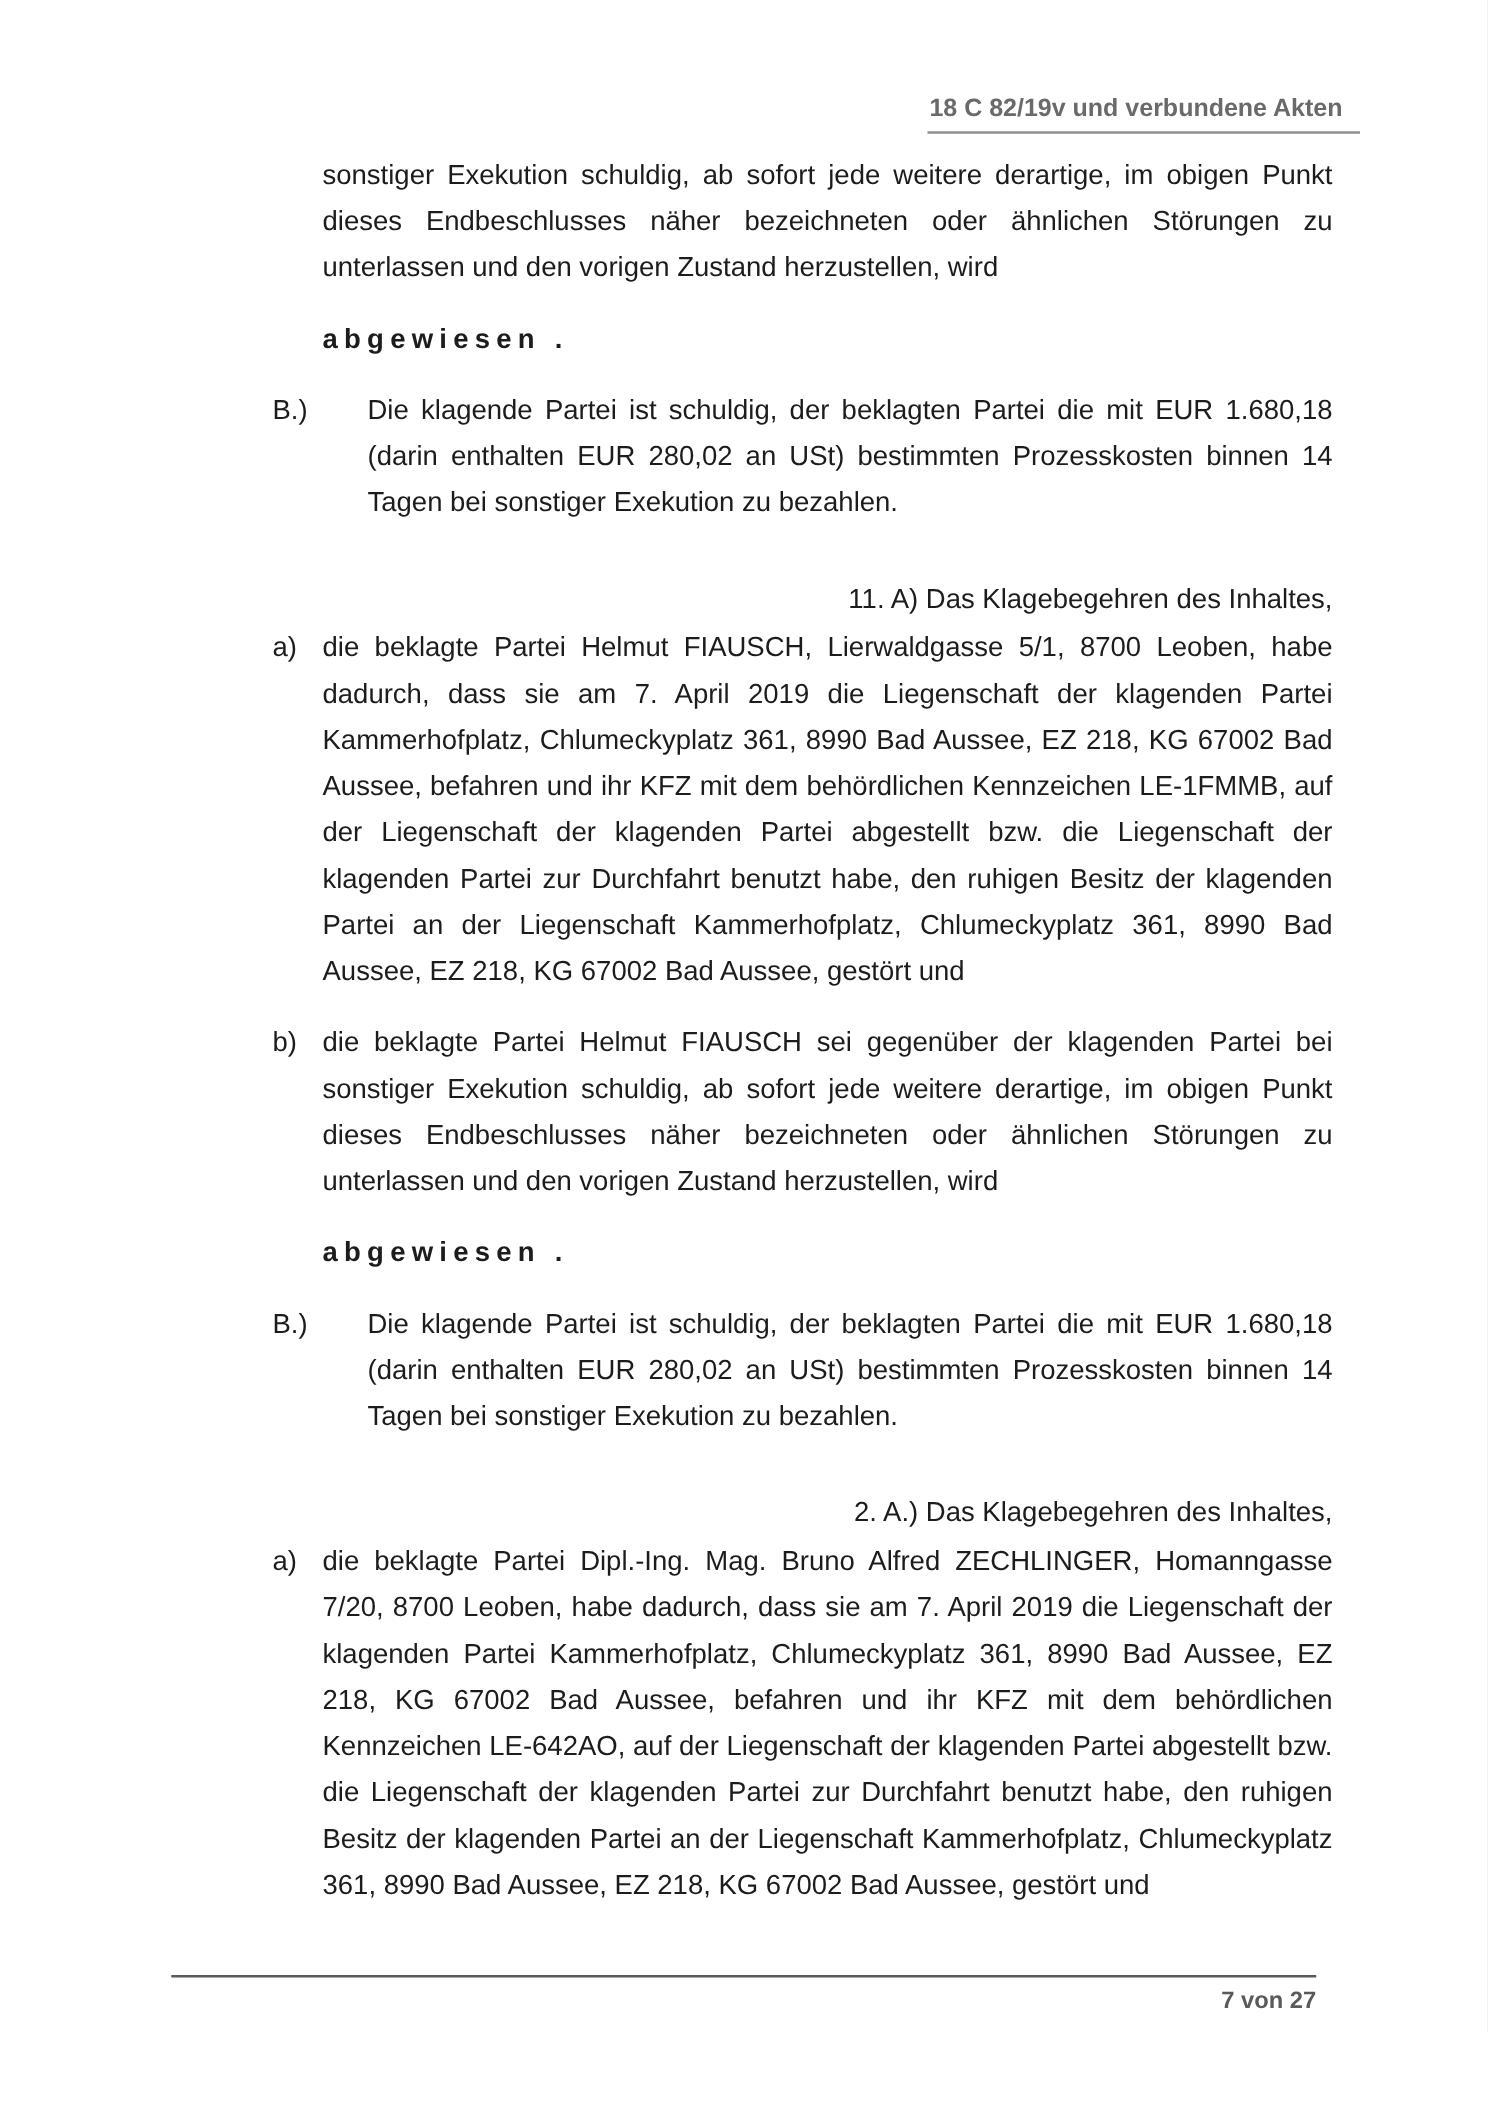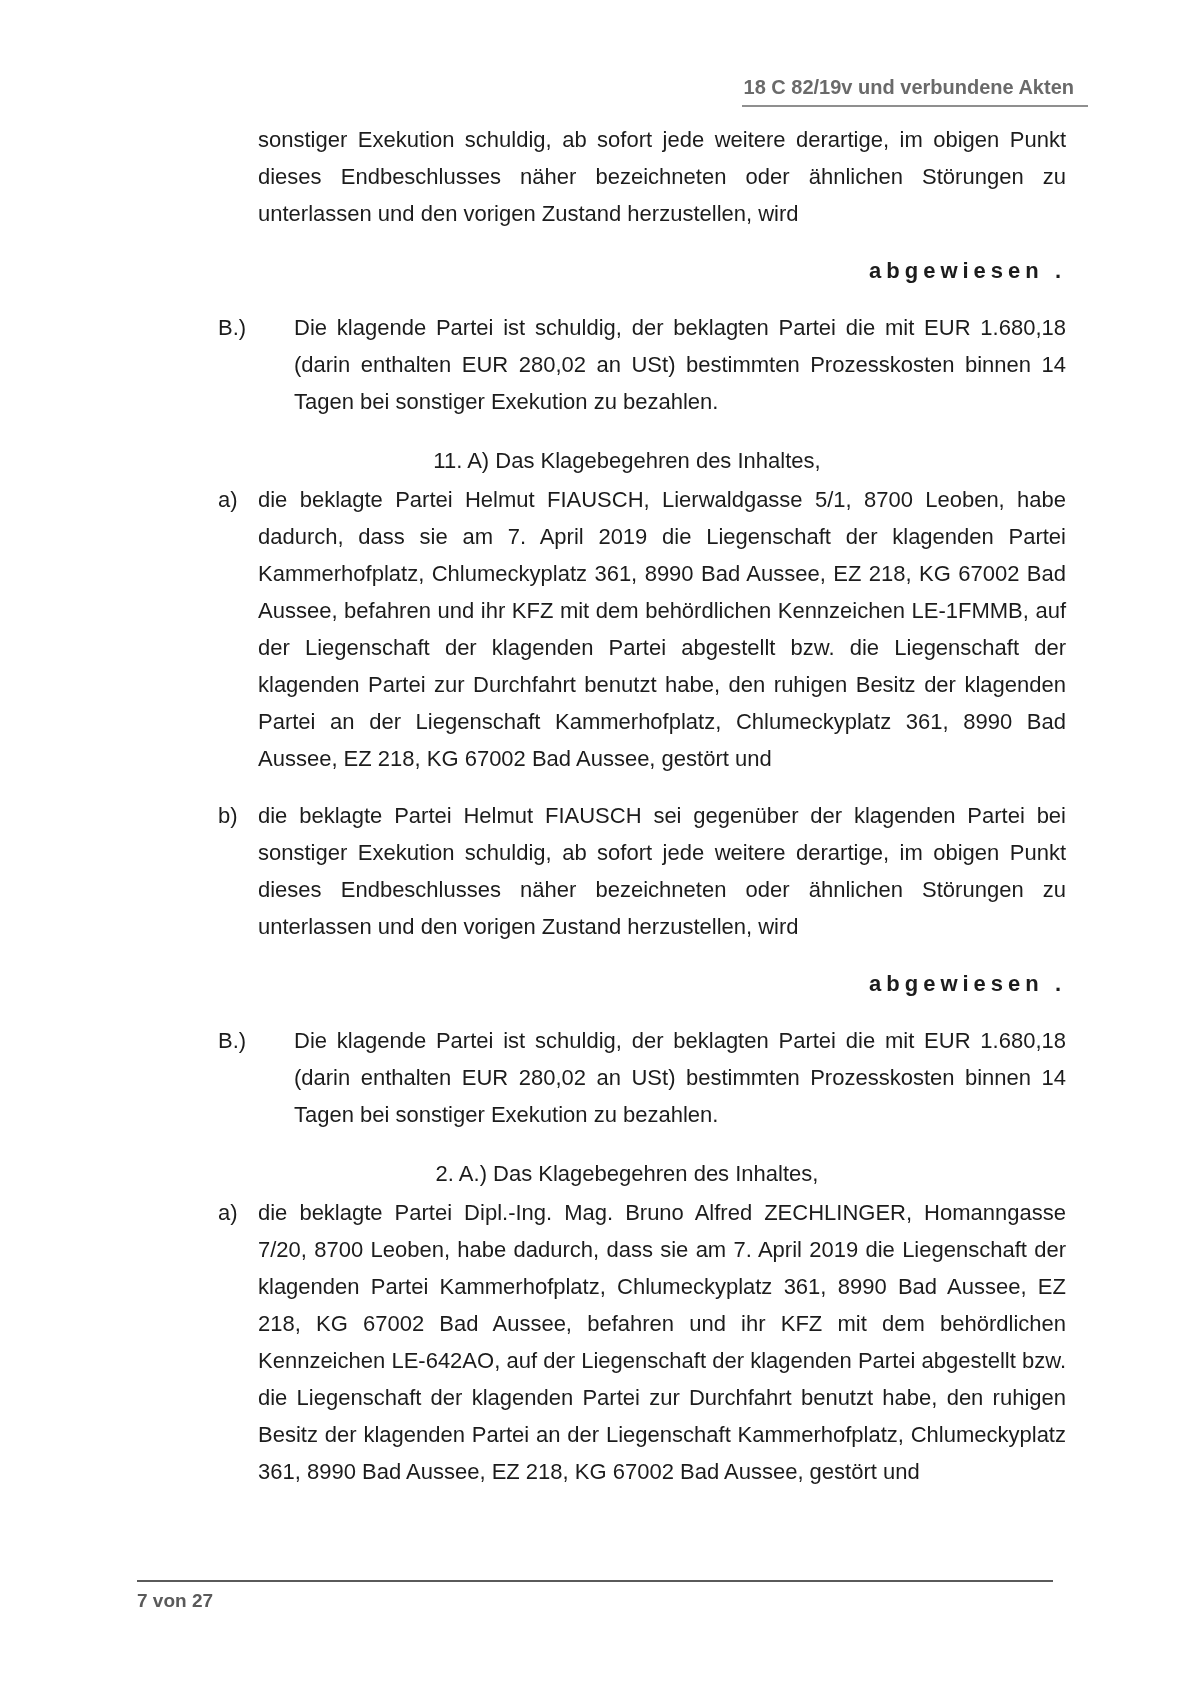--- a/index.html
+++ b/index.html
@@ -36,43 +36,44 @@
     top: 121px;
     left: 188px;
     width: 878px;
     font-size: 22px;
     line-height: 37px;
   }
   .para { margin: 0 0 20px 0; text-align: justify; }
   .para.cont { margin-left: 70px; }
   .verdict {
     margin: 0 0 20px 70px;
-    text-align: right;
+    text-align: left;
     font-weight: bold;
     letter-spacing: 5px;
   }
-  .heading { margin: 22px 0 2px 0; text-align: center; }
+  .heading { margin: 40px 0 2px 0; text-align: right; }
   .item { display: flex; margin: 0 0 20px 30px; }
   .item .label { flex: 0 0 auto; text-align: left; }
   .item.w-b .label { width: 76px; }
   .item.w-a .label { width: 40px; }
   .item .itext { flex: 1 1 auto; text-align: justify; }
   
   .footer-rule {
     position: absolute;
     top: 1580px;
     left: 137px;
     width: 916px;
     border-top: 2px solid #5a5a5a;
   }
   .page-indicator {
     position: absolute;
     top: 1590px;
     left: 137px;
     width: 916px;
+    text-align: right;
     font-size: 19px;
     font-weight: bold;
     color: #5a5a5a;
   }
 </style>
 </head>
 <body>
 
 <div class="page">
 

